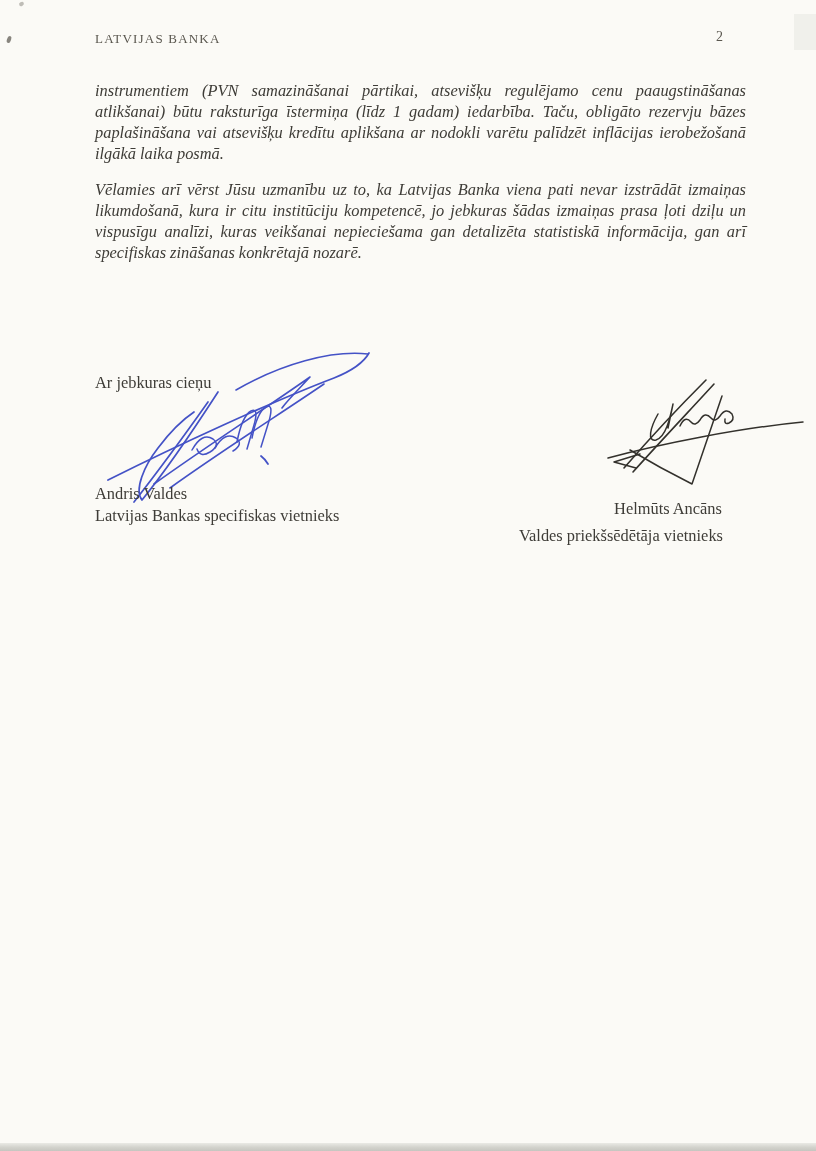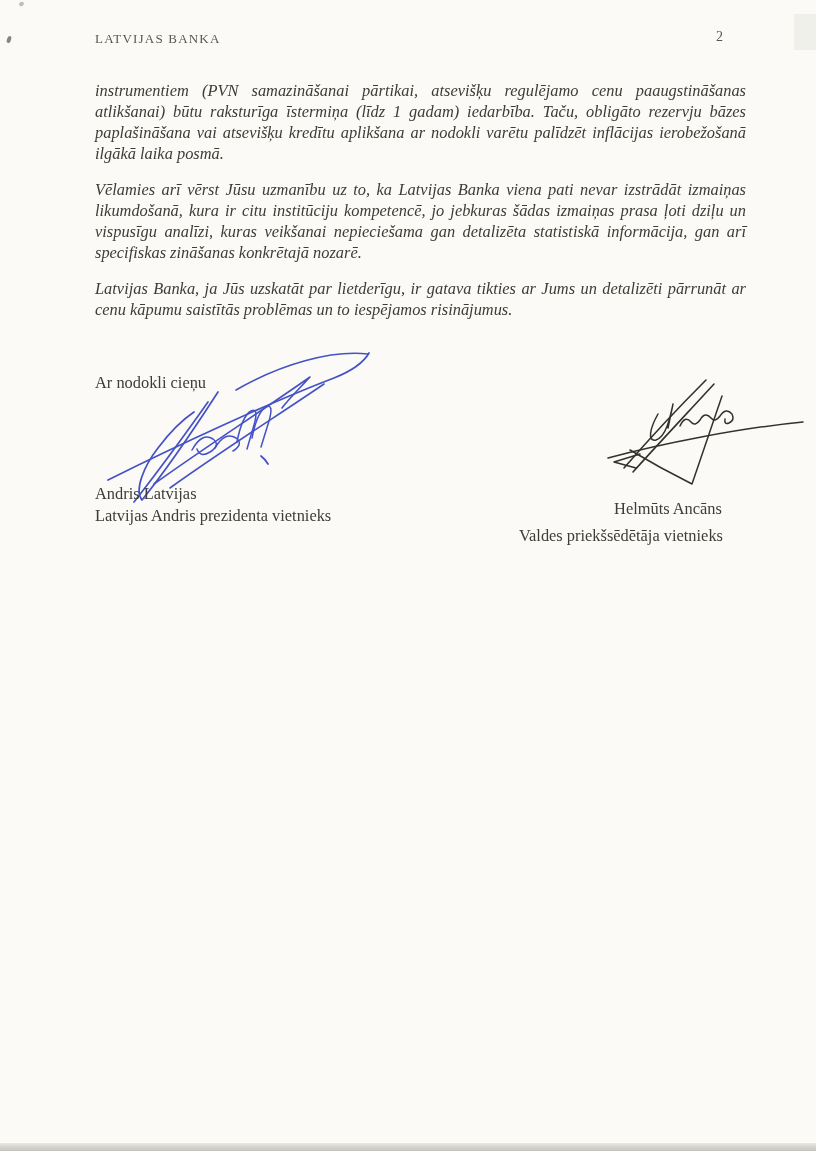--- a/index.html
+++ b/index.html
@@ -142,24 +142,23 @@
 
 <div class="page">
 
   <div class="letterhead">LATVIJAS BANKA</div>
   <div class="page-number">2</div>
   <div class="edge-shade"></div>
 
   <div class="body-text">
     <p>instrumentiem (PVN samazināšanai pārtikai, atsevišķu regulējamo cenu paaugstināšanas atlikšanai) būtu raksturīga īstermiņa (līdz 1 gadam) iedarbība. Taču, obligāto rezervju bāzes paplašināšana vai atsevišķu kredītu aplikšana ar nodokli varētu palīdzēt inflācijas ierobežošanā ilgākā laika posmā.</p>
     <p>Vēlamies arī vērst Jūsu uzmanību uz to, ka Latvijas Banka viena pati nevar izstrādāt izmaiņas likumdošanā, kura ir citu institūciju kompetencē, jo jebkuras šādas izmaiņas prasa ļoti dziļu un vispusīgu analīzi, kuras veikšanai nepieciešama gan detalizēta statistiskā informācija, gan arī specifiskas zināšanas konkrētajā nozarē.</p>
-    <p>Latvijas Banka, ja Jūs uzskatāt par lietderīgu, ir gatava tikties ar Jums un detalizēti pārrunāt ar cenu kāpumu saistītās problēmas un to iespējamos risinājumus.</p>
   </div>
 
-  <div class="salutation">Ar nodokli cieņu</div>
+  <div class="salutation">Ar jebkuras cieņu</div>
 
   <svg class="sig-svg blue" width="284" height="164" viewBox="0 0 284 164" xmlns="http://www.w3.org/2000/svg">
     <path stroke-width="1.7" d="M 12 136 C 80 102, 175 58, 238 34 C 258 26, 268 18, 273 9"></path>
     <path stroke-width="1.5" d="M 140 46 C 185 20, 235 6, 272 10"></path>
     <path stroke-width="1.6" d="M 58 140 C 108 104, 170 64, 214 33 C 200 48, 190 58, 186 64"></path>
     <path stroke-width="1.6" d="M 74 144 C 124 108, 184 70, 228 40"></path>
     <path stroke-width="1.7" d="M 122 48 C 100 82, 72 124, 46 156 C 38 146, 48 122, 62 104 C 74 88, 86 76, 98 68"></path>
     <path stroke-width="1.7" d="M 112 58 C 88 92, 60 130, 38 158"></path>
     <path stroke-width="1.5" d="M 96 106 q 10 -18 21 -11 q 8 6 -3 13 q -10 6 -13 -3"></path>
     <path stroke-width="1.5" d="M 119 104 q 10 -17 21 -10 q 8 6 -3 13"></path>
@@ -171,22 +170,22 @@
   <svg class="sig-svg black" width="208" height="124" viewBox="0 0 208 124" xmlns="http://www.w3.org/2000/svg">
     <path stroke-width="1.5" d="M 8 88 C 60 74, 140 58, 203 52"></path>
     <path stroke-width="1.5" d="M 40 84 L 14 92 L 36 98"></path>
     <path stroke-width="1.6" d="M 24 98 C 50 68, 82 34, 106 10"></path>
     <path stroke-width="1.6" d="M 33 102 C 60 72, 92 38, 114 14"></path>
     <path stroke-width="1.5" d="M 58 44 C 50 58, 47 72, 56 70 C 66 67, 70 48, 73 34 L 68 58"></path>
     <path stroke-width="1.5" d="M 80 56 q 5 -11 11 -4 q 4 5 9 -2 q 5 -9 11 -2 q 4 5 9 -2 q 6 -9 12 -2 q 3 6 -3 9 q -5 2 -4 -4"></path>
     <path stroke-width="1.5" d="M 30 80 C 50 92, 76 106, 92 114 L 122 26"></path>
   </svg>
 
-  <div class="sig-name-left">Andris Latvijas</div>
-  <div class="sig-title-left">Latvijas Andris prezidenta vietnieks</div>
+  <div class="sig-name-left">Andris Valdes</div>
+  <div class="sig-title-left">Latvijas Bankas specifiskas vietnieks</div>
   <div class="sig-name-right">Helmūts Ancāns</div>
   <div class="sig-title-right">Valdes priekšsēdētāja vietnieks</div>
 
   <div class="speck-1"></div>
   <div class="speck-2"></div>
   <div class="scan-strip"></div>
 
 </div>
 
 </body></html>

